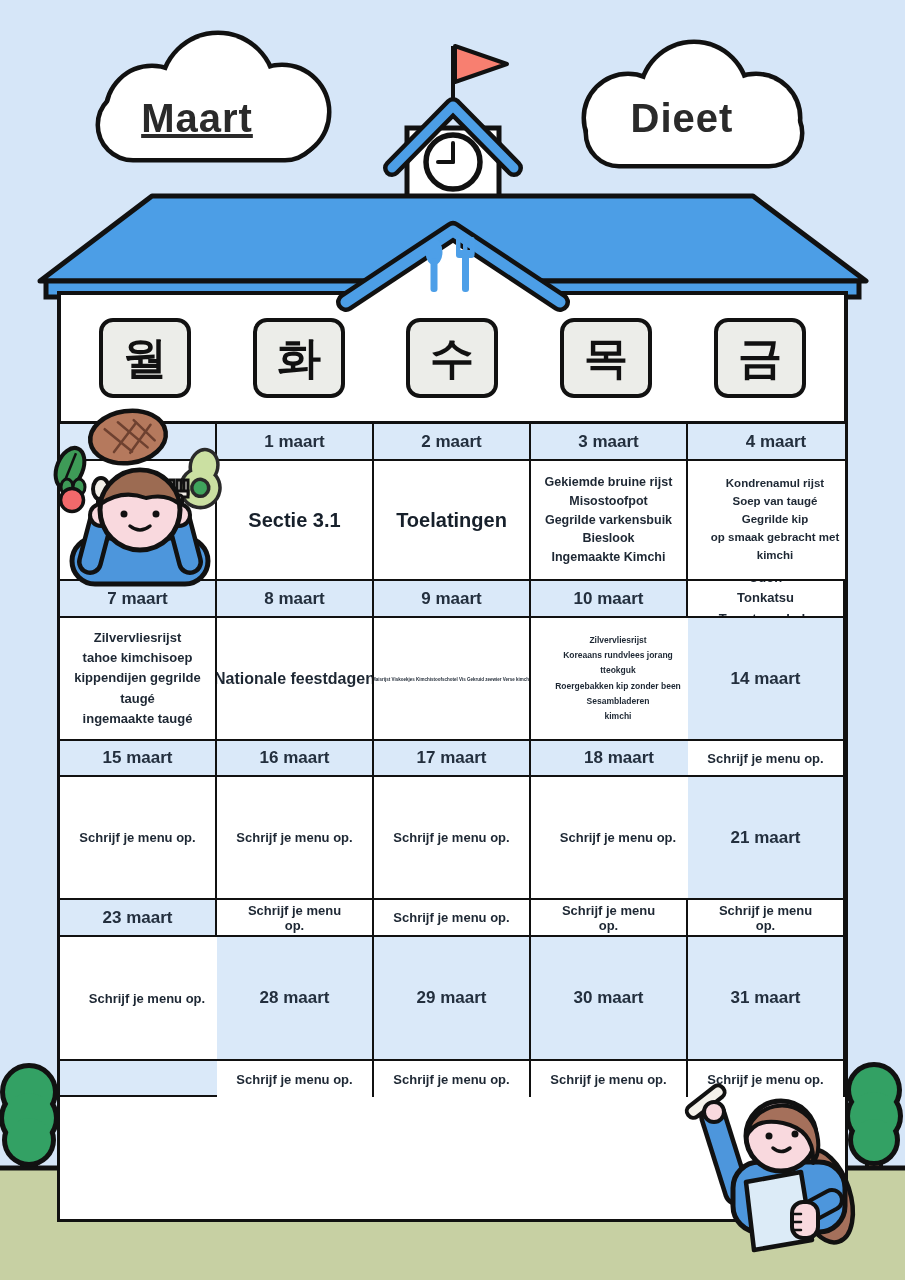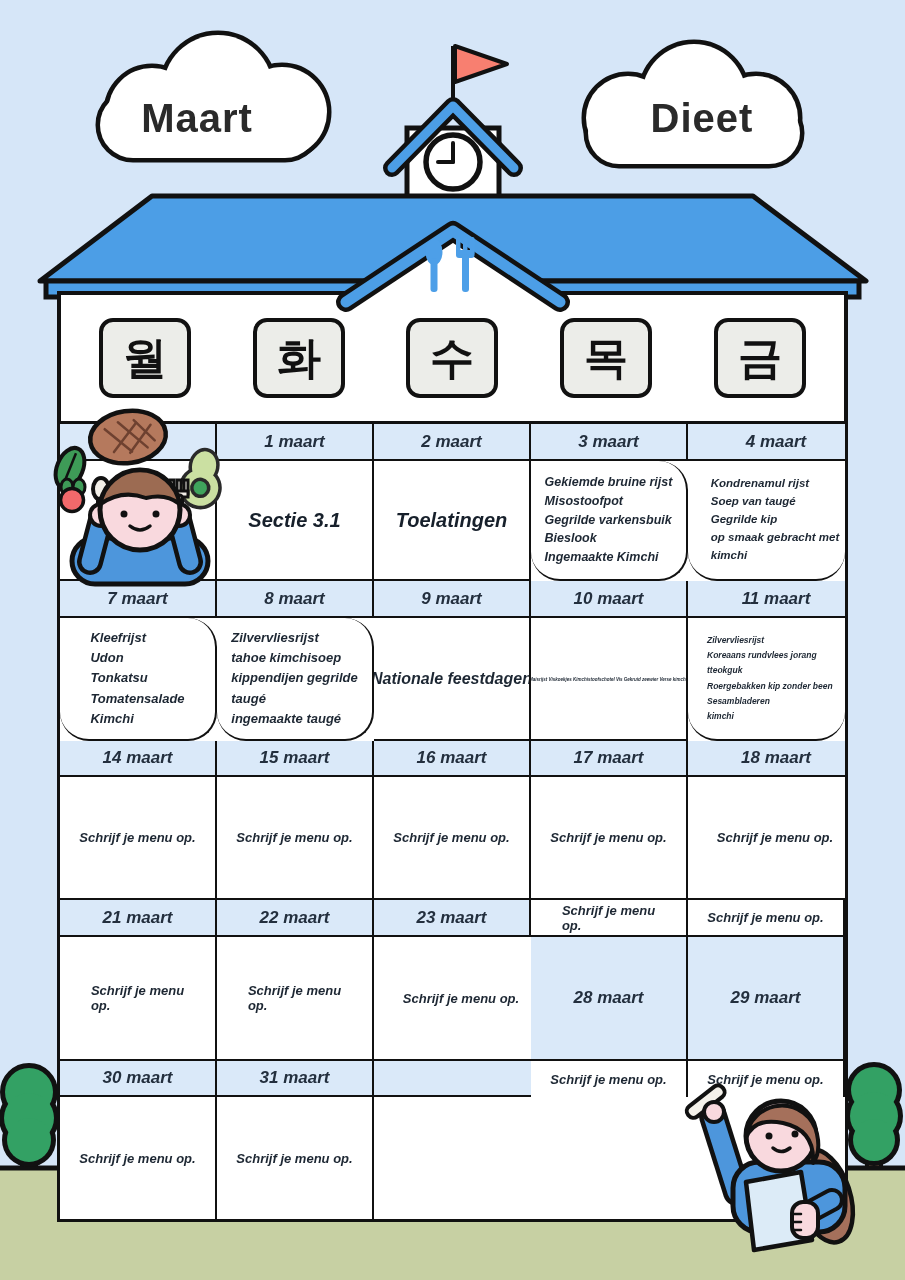--- a/index.html
+++ b/index.html
@@ -11,50 +11,50 @@
   }
   svg { display:block; }
   .scene, .overlay { position:absolute; left:0; top:0; }
   .overlay { pointer-events:none; }
 
   
   .cloud-label {
     position:absolute; width:220px; text-align:center;
     font-size:40px; font-weight:800; color:#2a2a2a; letter-spacing:1px;
   }
-  .cloud-label.left  { left:87px;  top:96px; }
-  .cloud-label.right { left:592px; top:96px;text-align:center; }
+  .cloud-label.left  { left:87px;  top:96px;text-decoration:underline; }
+  .cloud-label.right { left:572px; top:96px;text-align:center; }
 
   
   .day-tile {
     position:absolute; top:318px; width:92px; height:80px;
     background:#ECEDE9; border:4px solid #111; border-radius:14px;
     display:flex; align-items:center; justify-content:center;
     font-size:44px; font-weight:700; color:#111;
     box-sizing:border-box;
   }
 
   
   .grid {
     position:absolute; left:57px; top:421px; width:791px;
     display:grid; grid-template-columns:repeat(5,1fr);
     grid-template-rows:37px 120px 37px 123px 36px 123px 37px 124px 36px 122px;
     border:3px solid #111; background:#fff; box-sizing:border-box;
   }
   .gc {
     border-right:2.5px solid #111; border-bottom:2.5px solid #111;
     display:flex; align-items:center; justify-content:center;
-    text-align:left; overflow:hidden; box-sizing:border-box;font-style:italic;
+    text-align:center; overflow:hidden; box-sizing:border-box;
   }
   .gc.c5 { border-right:none;padding-left:19px; }
   .gc.nb { border-bottom:none; }
   .hdr { background:#DAE9F9; font-size:17px; font-weight:700; color:#232F3E; }
   .body { background:#fff; white-space:pre-line; padding:3px 2px; }
   .title   { font-size:20px; font-weight:600; color:#17202b; }
-  .menu    { font-size:12.5px; font-weight:700; line-height:1.5;border-radius:29px; }
+  .menu    { font-size:12.5px; font-weight:700; line-height:1.5; }
   .menu.sm { font-size:11.5px; line-height:1.55; }
   .menu.md { font-size:13px;   line-height:1.55; }
   .menu.xs { font-size:8.5px;  line-height:1.8; font-weight:700; }
   .holiday { font-size:16px; font-weight:700; white-space:nowrap; }
   .write   { font-size:13px; font-weight:600; }
   .tinytext{ font-size:9px; font-weight:700; white-space:nowrap;
              transform:scale(0.5); transform-origin:center; display:inline-block; }
 </style>
 </head>
 <body>
@@ -195,21 +195,20 @@
     <div class="gc body menu sm c5">Kondrenamul rijst
 Soep van taugé
 Gegrilde kip
 op smaak gebracht met
 kimchi</div>
 
     <div class="gc hdr">7 maart</div>
     <div class="gc hdr">8 maart</div>
     <div class="gc hdr">9 maart</div>
     <div class="gc hdr">10 maart</div>
-    <div class="gc hdr c5">11 maart</div>
 
     <div class="gc body menu md">Kleefrijst
 Udon
 Tonkatsu
 Tomatensalade
 Kimchi</div>
     <div class="gc body menu md">Zilvervliesrijst
 tahoe kimchisoep
 kippendijen gegrilde
 taugé
@@ -228,21 +227,20 @@
     <div class="gc hdr">17 maart</div>
     <div class="gc hdr c5">18 maart</div>
 
     <div class="gc body write">Schrijf je menu op.</div>
     <div class="gc body write">Schrijf je menu op.</div>
     <div class="gc body write">Schrijf je menu op.</div>
     <div class="gc body write">Schrijf je menu op.</div>
     <div class="gc body write c5">Schrijf je menu op.</div>
 
     <div class="gc hdr">21 maart</div>
-    <div class="gc hdr">22 maart</div>
     <div class="gc hdr">23 maart</div>
 
     <div class="gc body write">Schrijf je menu
 op.</div>
     <div class="gc body write">Schrijf je menu op.</div>
     <div class="gc body write">Schrijf je menu
 op.</div>
     <div class="gc body write">Schrijf je menu
 op.</div>
     <div class="gc body write c5">Schrijf je menu op.</div>

